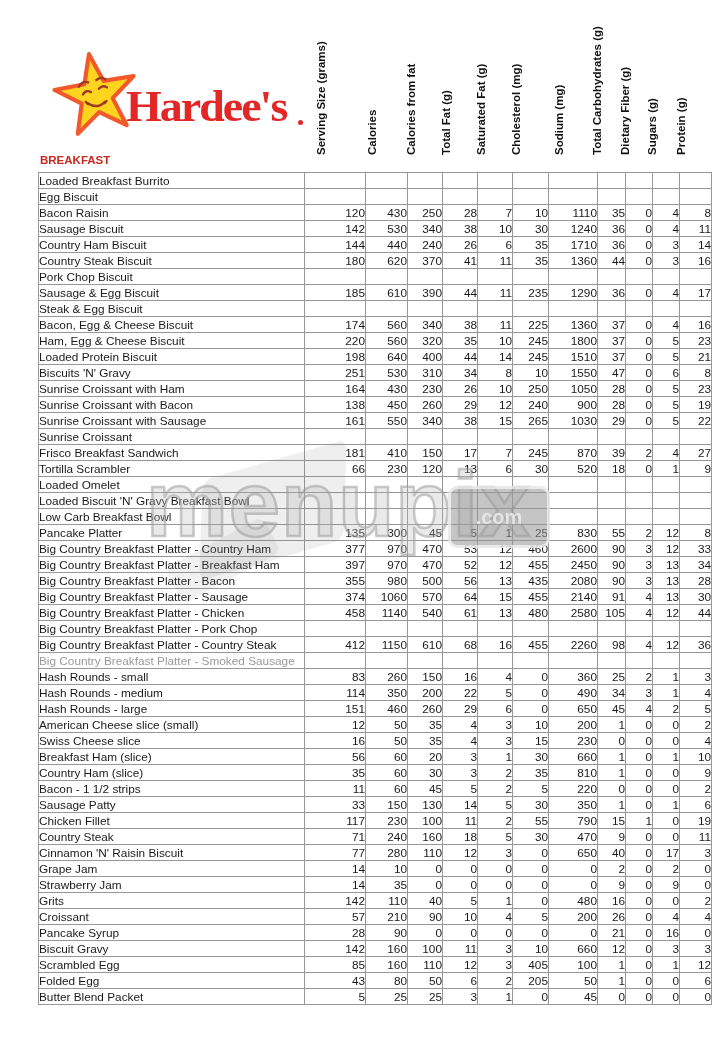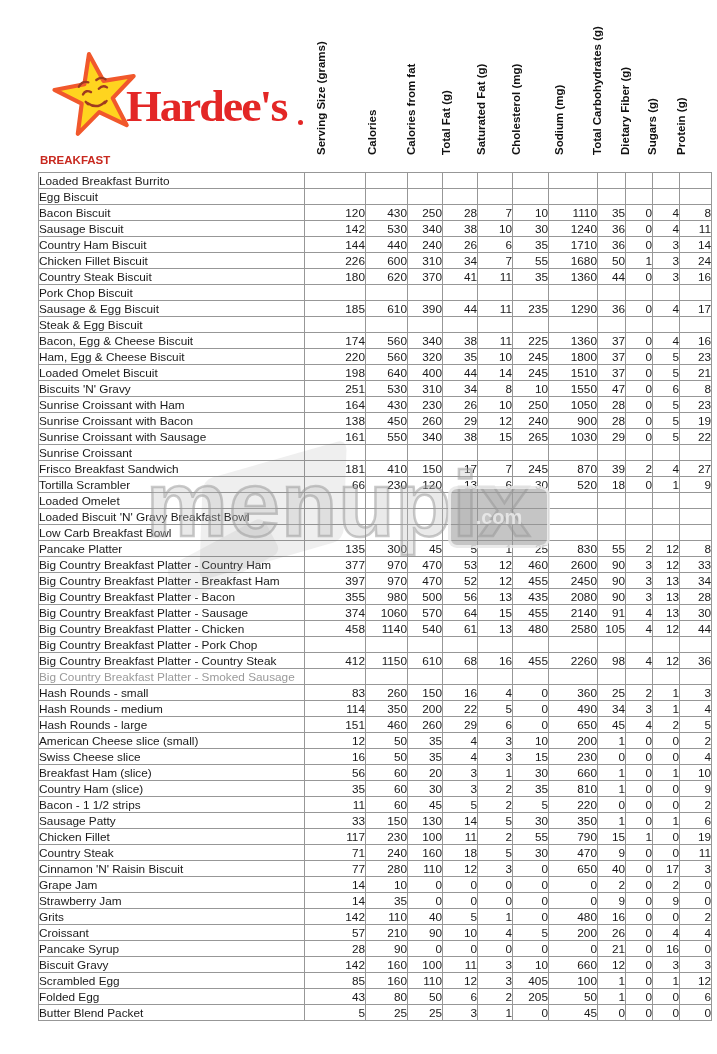--- a/index.html
+++ b/index.html
@@ -126,21 +126,21 @@
           <td class="num"></td>
           <td class="num"></td>
           <td class="num"></td>
           <td class="num"></td>
           <td class="num"></td>
           <td class="num"></td>
           <td class="num"></td>
           <td class="num"></td>
         </tr>
         <tr>
-          <td class="item">Bacon Biscuit</td>
+          <td class="item">Bacon Raisin</td>
           <td class="num">120</td>
           <td class="num">430</td>
           <td class="num">250</td>
           <td class="num">28</td>
           <td class="num">7</td>
           <td class="num">10</td>
           <td class="num">1110</td>
           <td class="num">35</td>
           <td class="num">0</td>
           <td class="num">4</td>
@@ -168,34 +168,20 @@
           <td class="num">26</td>
           <td class="num">6</td>
           <td class="num">35</td>
           <td class="num">1710</td>
           <td class="num">36</td>
           <td class="num">0</td>
           <td class="num">3</td>
           <td class="num">14</td>
         </tr>
         <tr>
-          <td class="item">Chicken Fillet Biscuit</td>
-          <td class="num">226</td>
-          <td class="num">600</td>
-          <td class="num">310</td>
-          <td class="num">34</td>
-          <td class="num">7</td>
-          <td class="num">55</td>
-          <td class="num">1680</td>
-          <td class="num">50</td>
-          <td class="num">1</td>
-          <td class="num">3</td>
-          <td class="num">24</td>
-        </tr>
-        <tr>
           <td class="item">Country Steak Biscuit</td>
           <td class="num">180</td>
           <td class="num">620</td>
           <td class="num">370</td>
           <td class="num">41</td>
           <td class="num">11</td>
           <td class="num">35</td>
           <td class="num">1360</td>
           <td class="num">44</td>
           <td class="num">0</td>
@@ -266,21 +252,21 @@
           <td class="num">35</td>
           <td class="num">10</td>
           <td class="num">245</td>
           <td class="num">1800</td>
           <td class="num">37</td>
           <td class="num">0</td>
           <td class="num">5</td>
           <td class="num">23</td>
         </tr>
         <tr>
-          <td class="item">Loaded Omelet Biscuit</td>
+          <td class="item">Loaded Protein Biscuit</td>
           <td class="num">198</td>
           <td class="num">640</td>
           <td class="num">400</td>
           <td class="num">44</td>
           <td class="num">14</td>
           <td class="num">245</td>
           <td class="num">1510</td>
           <td class="num">37</td>
           <td class="num">0</td>
           <td class="num">5</td>

